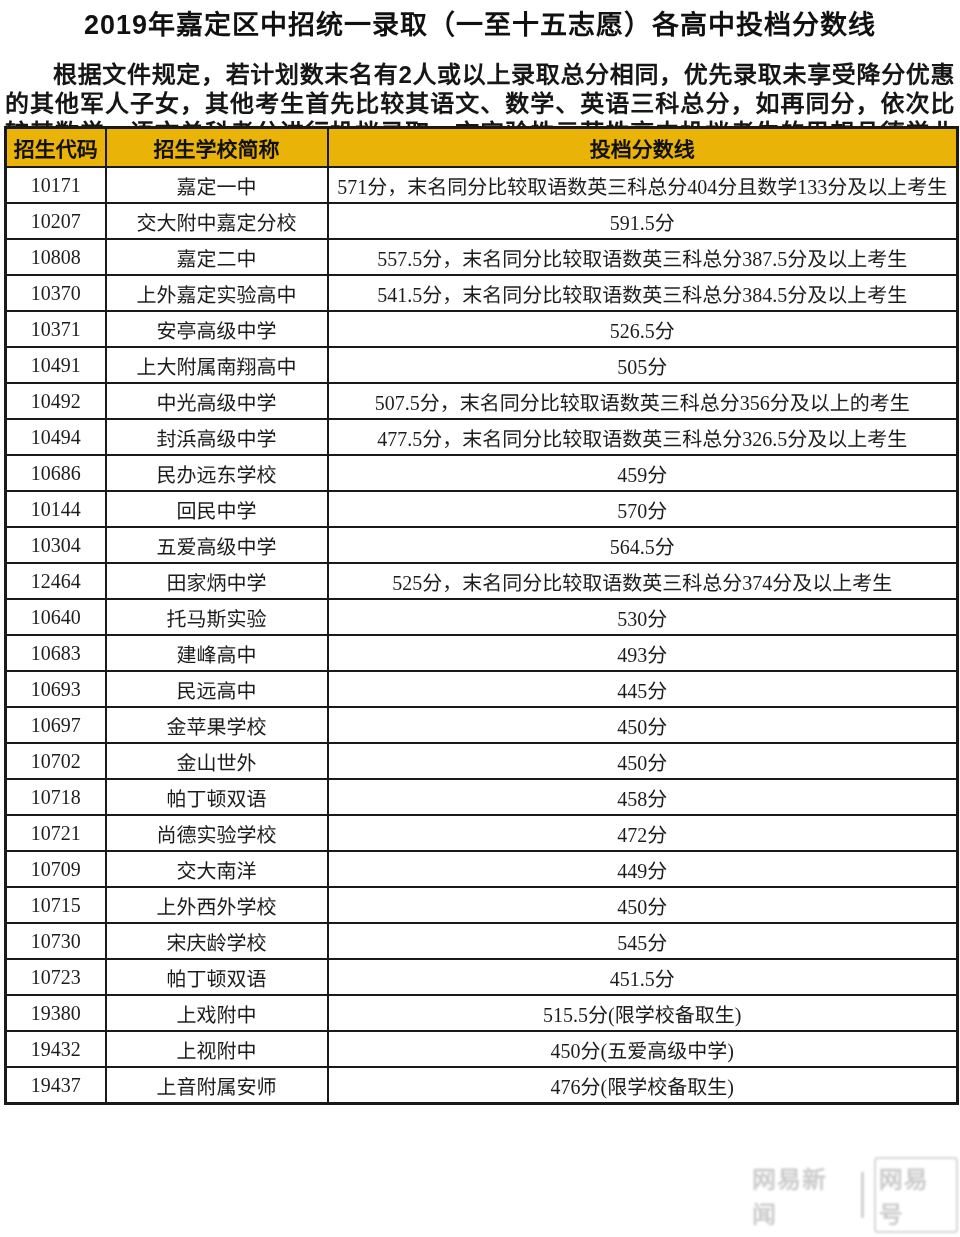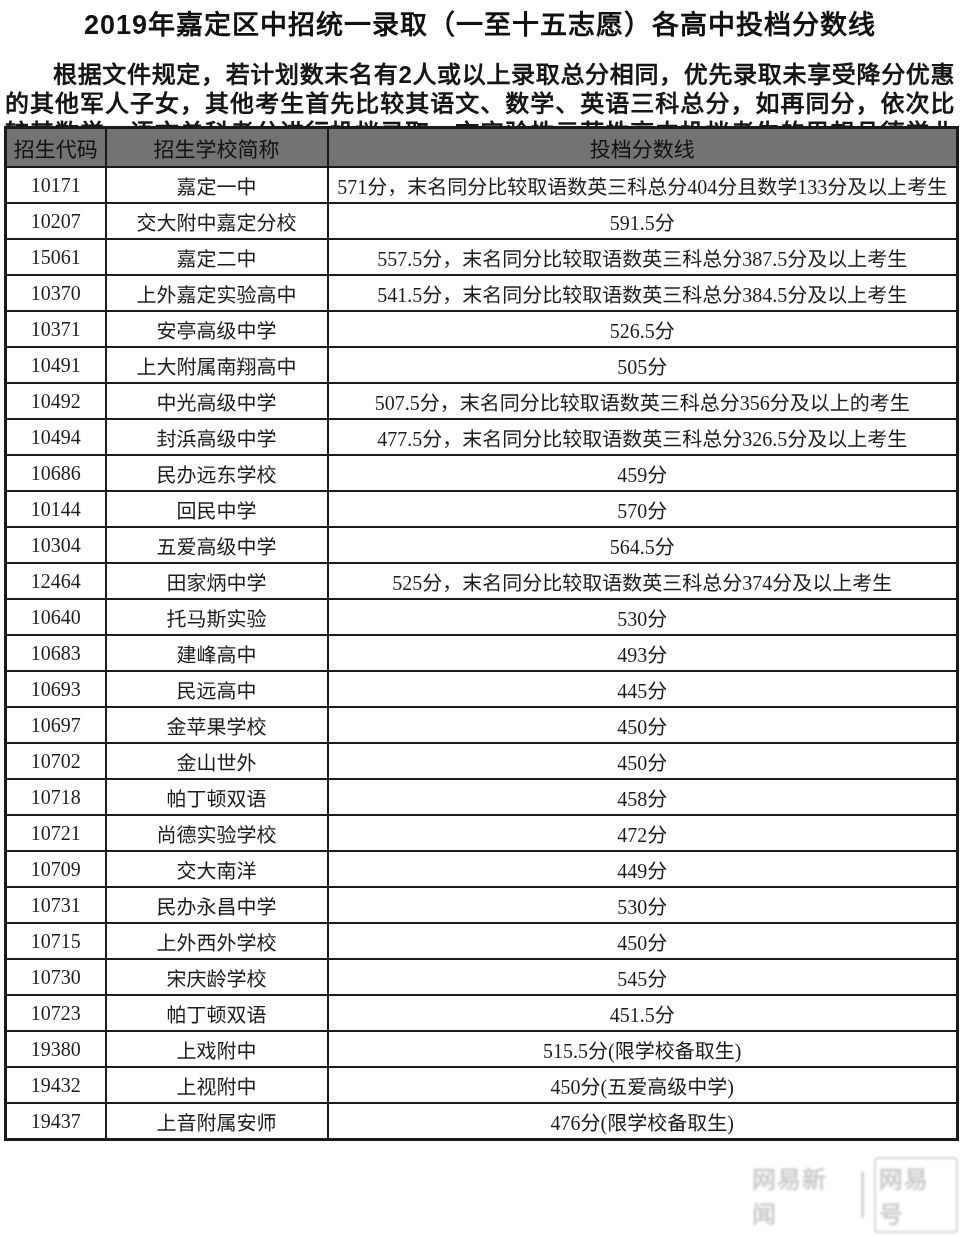--- a/index.html
+++ b/index.html
@@ -44,24 +44,24 @@
   }
   .score-table th, .score-table td {
     border: 2px solid #1a1a1a;
     text-align: center;
     vertical-align: middle;
     padding: 0 2px;
     overflow: hidden;
     white-space: nowrap;
   }
   .score-table th {
-    background: #737373;
+    background: #eab308;
     height: 37px;
     font-size: 21px;
-    font-weight: normal;
+    font-weight: bold;
     font-family: "Liberation Sans", "DejaVu Sans", sans-serif;
     color: #111;
   }
   .score-table td {
     height: 34px;
     background: #ffffff;
     font-family: "Liberation Serif", "DejaVu Serif", serif;
     font-size: 20px;
     color: #1c1c1c;
   }
@@ -117,21 +117,21 @@
         <td class="col-code">10171</td>
         <td class="col-school">嘉定一中</td>
         <td class="col-line">571分，末名同分比较取语数英三科总分404分且数学133分及以上考生</td>
       </tr>
       <tr>
         <td class="col-code">10207</td>
         <td class="col-school">交大附中嘉定分校</td>
         <td class="col-line">591.5分</td>
       </tr>
       <tr>
-        <td class="col-code">15061</td>
+        <td class="col-code">10808</td>
         <td class="col-school">嘉定二中</td>
         <td class="col-line">557.5分，末名同分比较取语数英三科总分387.5分及以上考生</td>
       </tr>
       <tr>
         <td class="col-code">10370</td>
         <td class="col-school">上外嘉定实验高中</td>
         <td class="col-line">541.5分，末名同分比较取语数英三科总分384.5分及以上考生</td>
       </tr>
       <tr>
         <td class="col-code">10371</td>
@@ -205,25 +205,20 @@
       </tr>
       <tr>
         <td class="col-code">10721</td>
         <td class="col-school">尚德实验学校</td>
         <td class="col-line">472分</td>
       </tr>
       <tr>
         <td class="col-code">10709</td>
         <td class="col-school">交大南洋</td>
         <td class="col-line">449分</td>
-      </tr>
-      <tr>
-        <td class="col-code">10731</td>
-        <td class="col-school">民办永昌中学</td>
-        <td class="col-line">530分</td>
       </tr>
       <tr>
         <td class="col-code">10715</td>
         <td class="col-school">上外西外学校</td>
         <td class="col-line">450分</td>
       </tr>
       <tr>
         <td class="col-code">10730</td>
         <td class="col-school">宋庆龄学校</td>
         <td class="col-line">545分</td>

